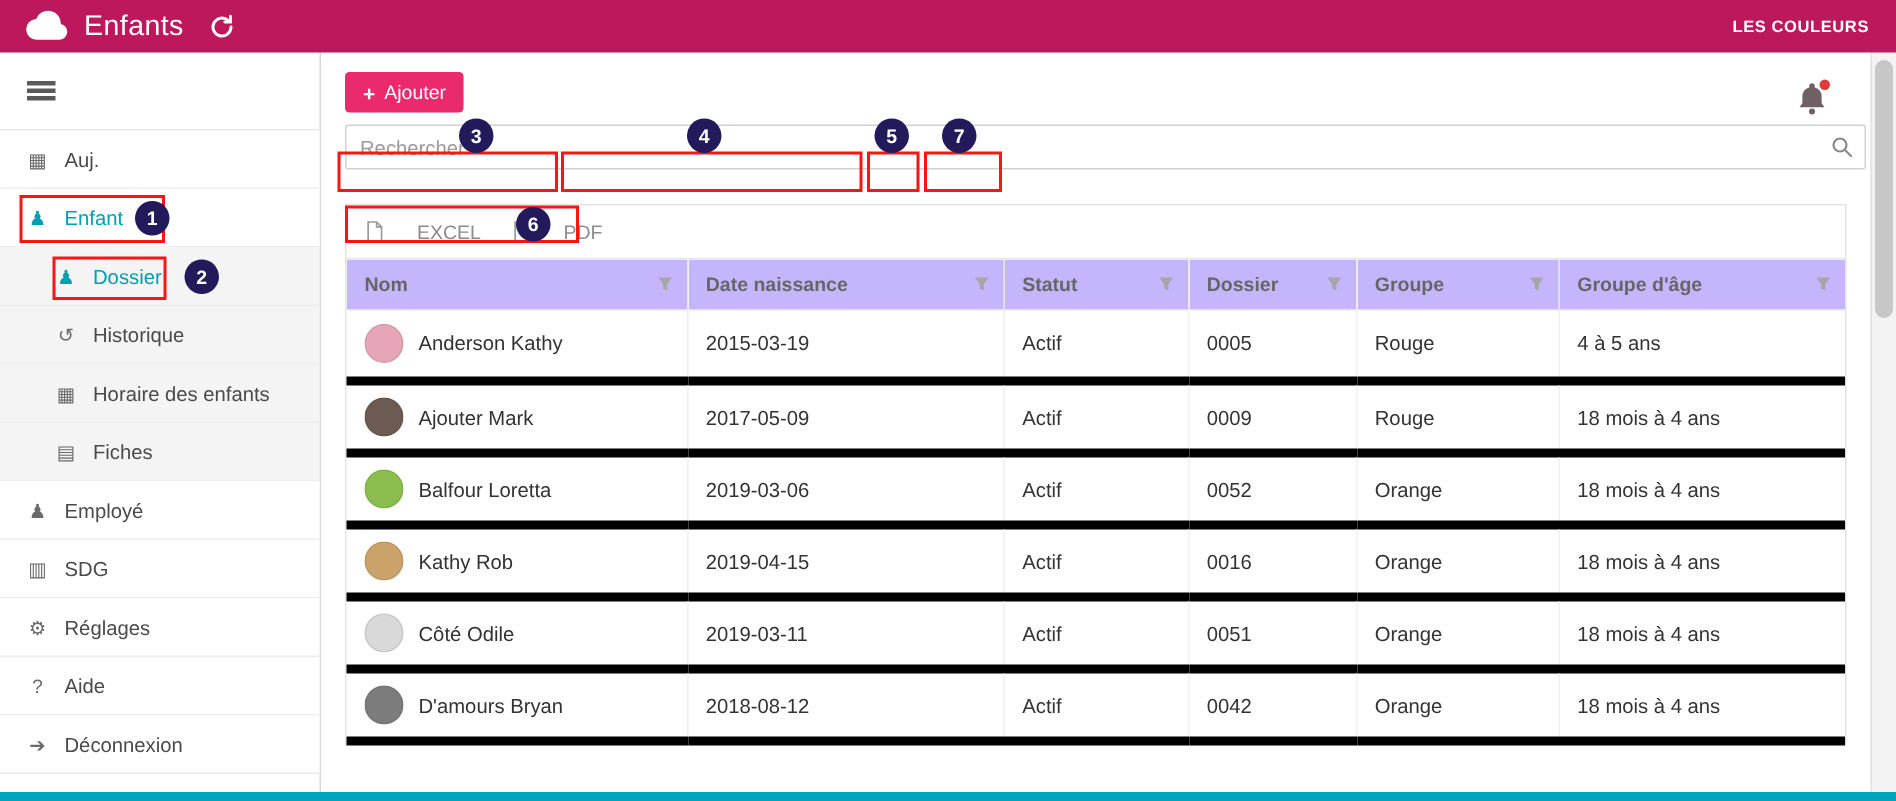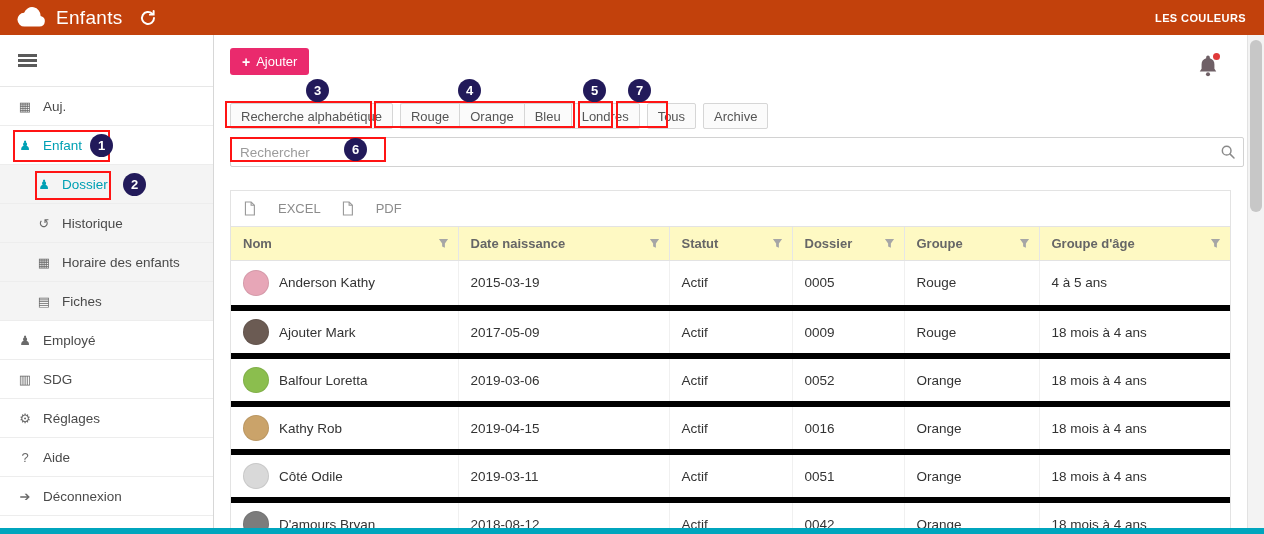--- a/index.html
+++ b/index.html
@@ -1,21 +1,21 @@
 <!DOCTYPE html>
 <html><head>
 <meta charset="utf-8">
 <style>
   * { margin:0; padding:0; box-sizing:border-box; }
   html,body { width:1264px; height:534px; overflow:hidden; }
   body { font-family:"Liberation Sans", sans-serif; background:#fff; position:relative; }
 
   
   .topbar { position:absolute; top:0; left:0; width:1264px; height:35px;
-            background:#c2410c; color:#fff; display:flex; align-items:center;
+            background:#be185d; color:#fff; display:flex; align-items:center;
             padding:0 14px; z-index:5; }
   .cloud { width:34px; height:24px; margin-right:8px; }
   .app-title { font-size:19px; font-weight:400; letter-spacing:.3px; }
   .refresh { margin-left:16px; width:18px; height:18px; cursor:pointer; }
   .top-right { margin-left:auto; font-size:11px; font-weight:bold; letter-spacing:.4px; padding-right:4px; }
 
   
   .sidebar { position:absolute; left:0; top:35px; width:214px; bottom:6px;
              background:#fff; border-right:1px solid #d7d7d7; z-index:2; }
   .burger-row { height:52px; display:flex; align-items:center; padding-left:18px;
@@ -53,21 +53,21 @@
                   padding:0 32px 0 9px; font-size:13.5px; color:#333; font-family:inherit; }
   .search-input::placeholder { color:#9b9b9b; }
   .search-icon { position:absolute; right:8px; top:7px; width:16px; height:16px; cursor:pointer; }
 
   .grid { margin:23px 16px 0 16px; border:1px solid #e3e3e3; border-bottom:none; }
   .export-row { display:flex; gap:20px; padding:10px 12px; border-bottom:1px solid #e3e3e3; }
   .exp-btn { display:inline-flex; align-items:center; gap:22px; background:none; border:none;
              color:#8c8c8c; font-size:13px; cursor:pointer; font-family:inherit; }
 
   table { width:100%; border-collapse:collapse; table-layout:fixed; }
-  thead th { background:#fef9c3; height:33px; text-align:left; font-size:13px;
+  thead th { background:#c4b5fd; height:33px; text-align:left; font-size:13px;
              color:#666; font-weight:600; padding-left:12px; position:relative;
              border-bottom:1px solid #e3e3e3; border-left:1px solid #e6e6e6; cursor:pointer; }
   thead th:first-child { border-left:none; }
   th .funnel { position:absolute; right:9px; top:11px; cursor:pointer; }
   tbody td { height:48px; border-bottom:6px solid #000000; border-left:1px solid #f0f0f0;
              font-size:13.5px; color:#333; padding-left:12px; background:#fff; }
   tbody td:first-child { border-left:none; }
   .namecell { display:flex; align-items:center; gap:10px; }
   .avatar { width:26px; height:26px; border-radius:50%; flex:none; border:1px solid rgba(0,0,0,.08); }
 
@@ -164,31 +164,20 @@
   </div>
 
   <div class="bell-wrap">
     <svg viewBox="0 0 24 26" width="22" height="25">
       <path d="M12 2a2 2 0 0 1 2 2v1.2a7 7 0 0 1 5 6.8v4.5l2 3H3l2-3V12a7 7 0 0 1 5-6.8V4a2 2 0 0 1 2-2z" fill="#6f6066"></path>
       <circle cx="12" cy="22.6" r="2.2" fill="#6f6066"></circle>
     </svg>
     <span class="bell-dot"></span>
   </div>
 
-  <div class="filter-row">
-    <button class="kbtn">Recherche alphabétique</button>
-    <div class="btn-group">
-      <button class="kbtn">Rouge</button>
-      <button class="kbtn">Orange</button>
-      <button class="kbtn">Bleu</button>
-      <button class="kbtn">Londres</button>
-    </div>
-    <button class="kbtn">Tous</button>
-    <button class="kbtn">Archive</button>
-  </div>
 
   <div class="search-row">
     <input class="search-input" type="text" placeholder="Rechercher" style="">
     <svg class="search-icon" viewBox="0 0 24 24" fill="none" stroke="#8a8a8a" stroke-width="2.2" stroke-linecap="round">
       <circle cx="10" cy="10" r="6.5"></circle>
         <line x1="15.2" y1="15.2" x2="21" y2="21"></line>
     </svg>
   </div>
 
   <div class="grid">

